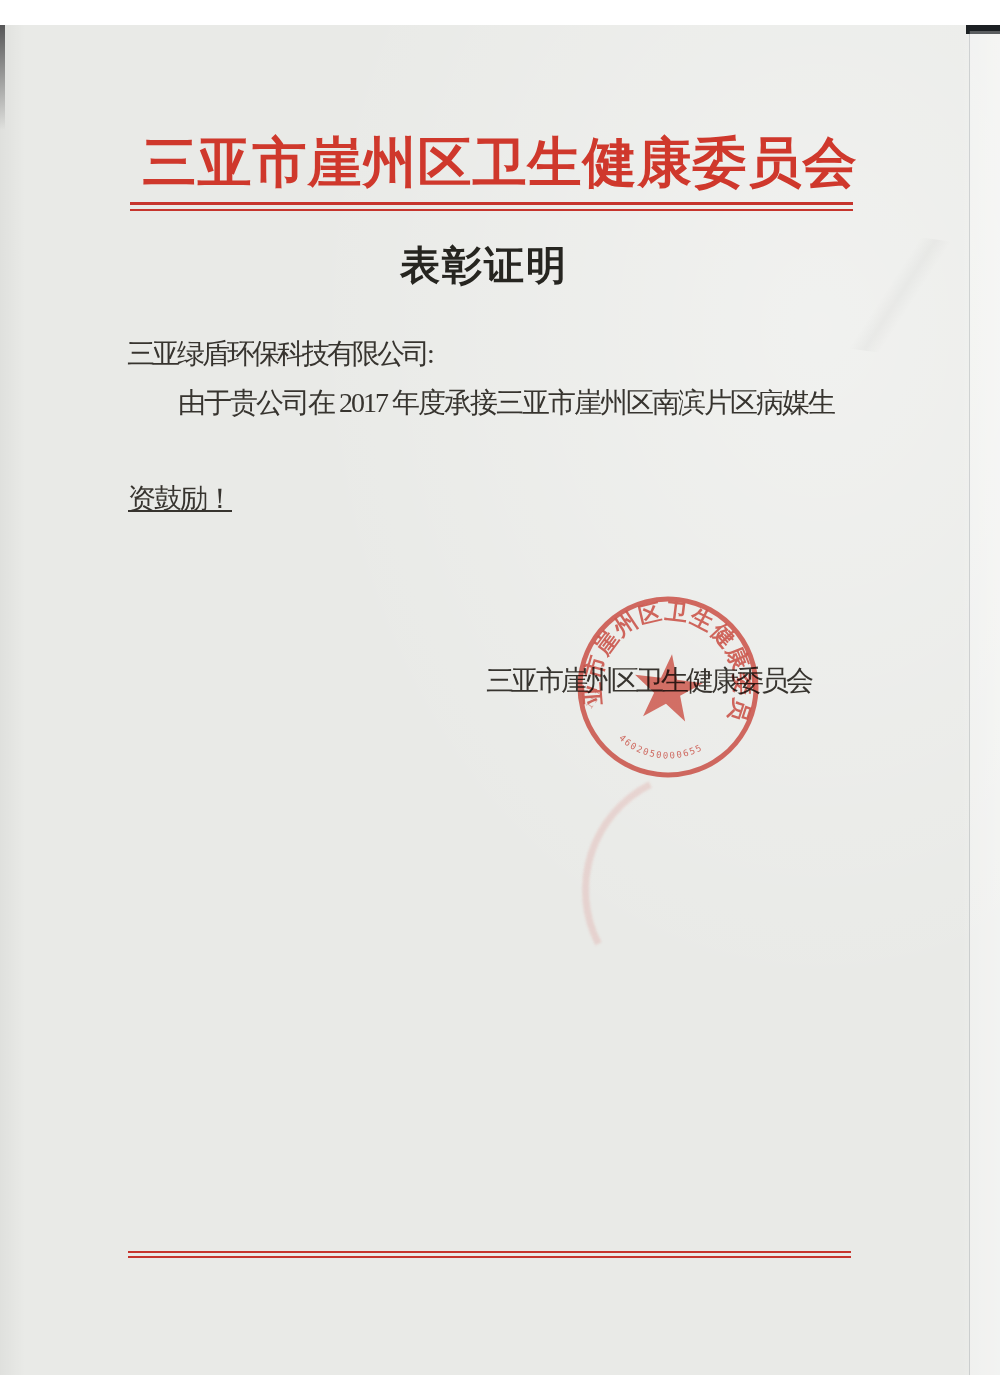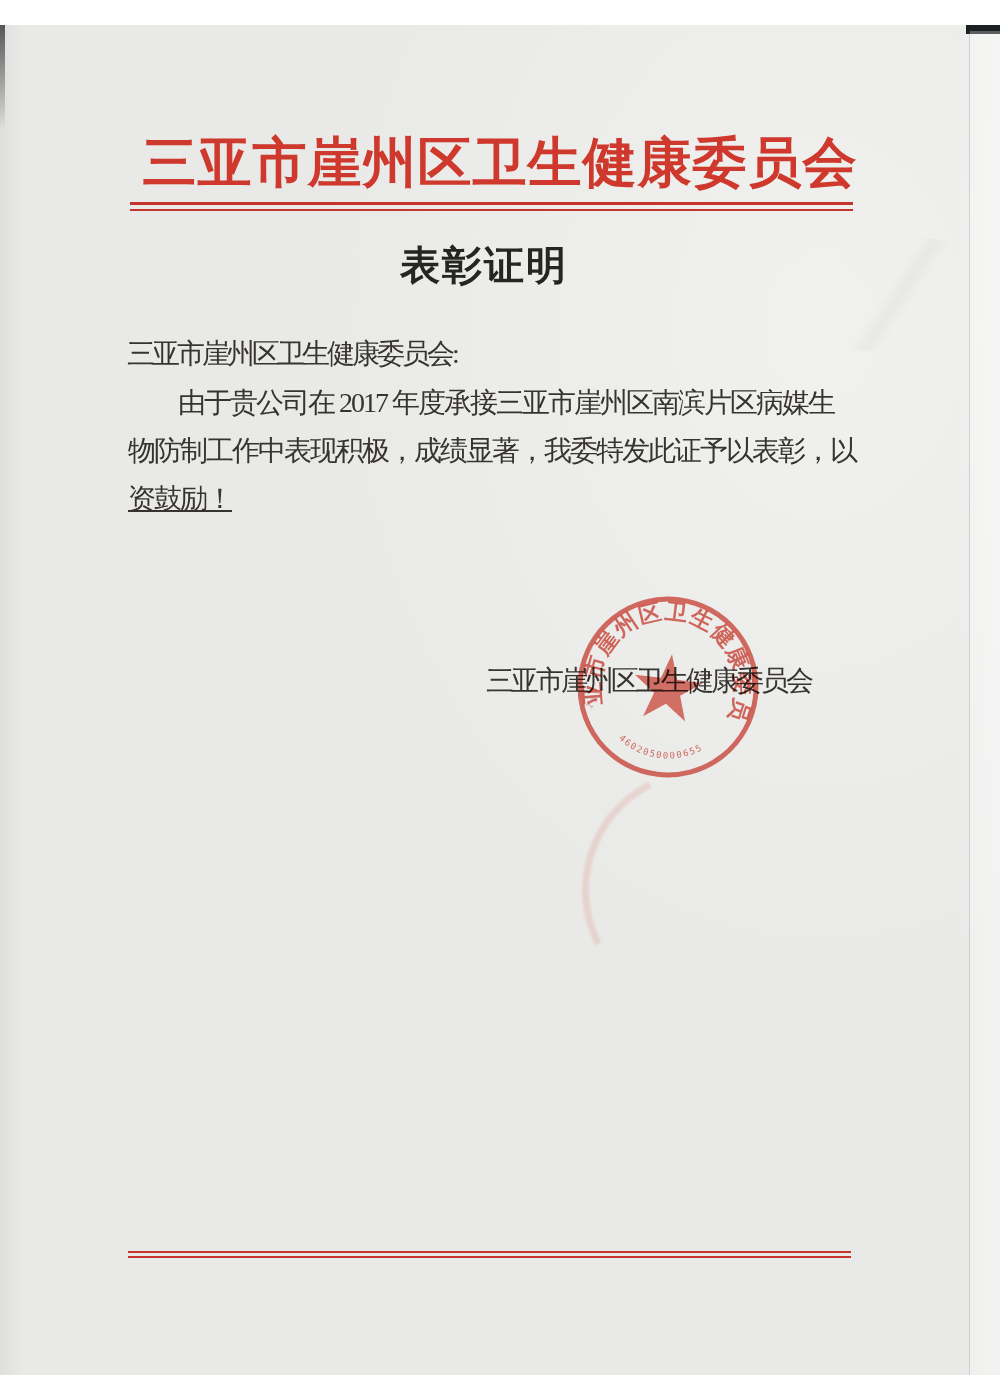--- a/index.html
+++ b/index.html
@@ -67,23 +67,22 @@
   <div class="abs edge-topright"></div>
   <div class="abs crease-right-band"></div>
   <div class="abs crease-right"></div>
   <div class="abs crease-diag"></div>
 
   <div class="abs org-header">三亚市崖州区卫生健康委员会</div>
   <div class="abs rule rule-top"></div>
 
   <div class="abs doc-title">表彰证明</div>
 
-  <div class="abs bodyline recipient">三亚市崖州区卫生健康委员会:</div>
+  <div class="abs bodyline recipient">三亚绿盾环保科技有限公司:</div>
   <div class="abs bodyline para1">由于贵公司在 2017 年度承接三亚市崖州区南滨片区病媒生</div>
-  <div class="abs bodyline para2">物防制工作中表现积极，成绩显著，我委特发此证予以表彰，以</div>
   <div class="abs bodyline para3">资鼓励！</div>
 
   <div class="abs bodyline sig-org">三亚市崖州区卫生健康委员会</div>
 
   <svg class="abs seal" viewBox="0 0 200 200" xmlns="http://www.w3.org/2000/svg">
     <g transform="rotate(7 100 100)" fill="none">
       <circle cx="100" cy="100" r="88" stroke="#d94f44" stroke-width="5" opacity="0.88"></circle>
       <path id="sealArcTitle" d="M 41 134 A 68 68 0 1 1 159 134" fill="none"></path>
       <path id="sealArcSerial" d="M 45 146 A 72 72 0 0 0 155 146" fill="none"></path>
       <text font-size="22.5" font-weight="bold" fill="#d94f44" opacity="0.9" letter-spacing="1.5" font-family="Liberation Serif, DejaVu Serif, serif">

